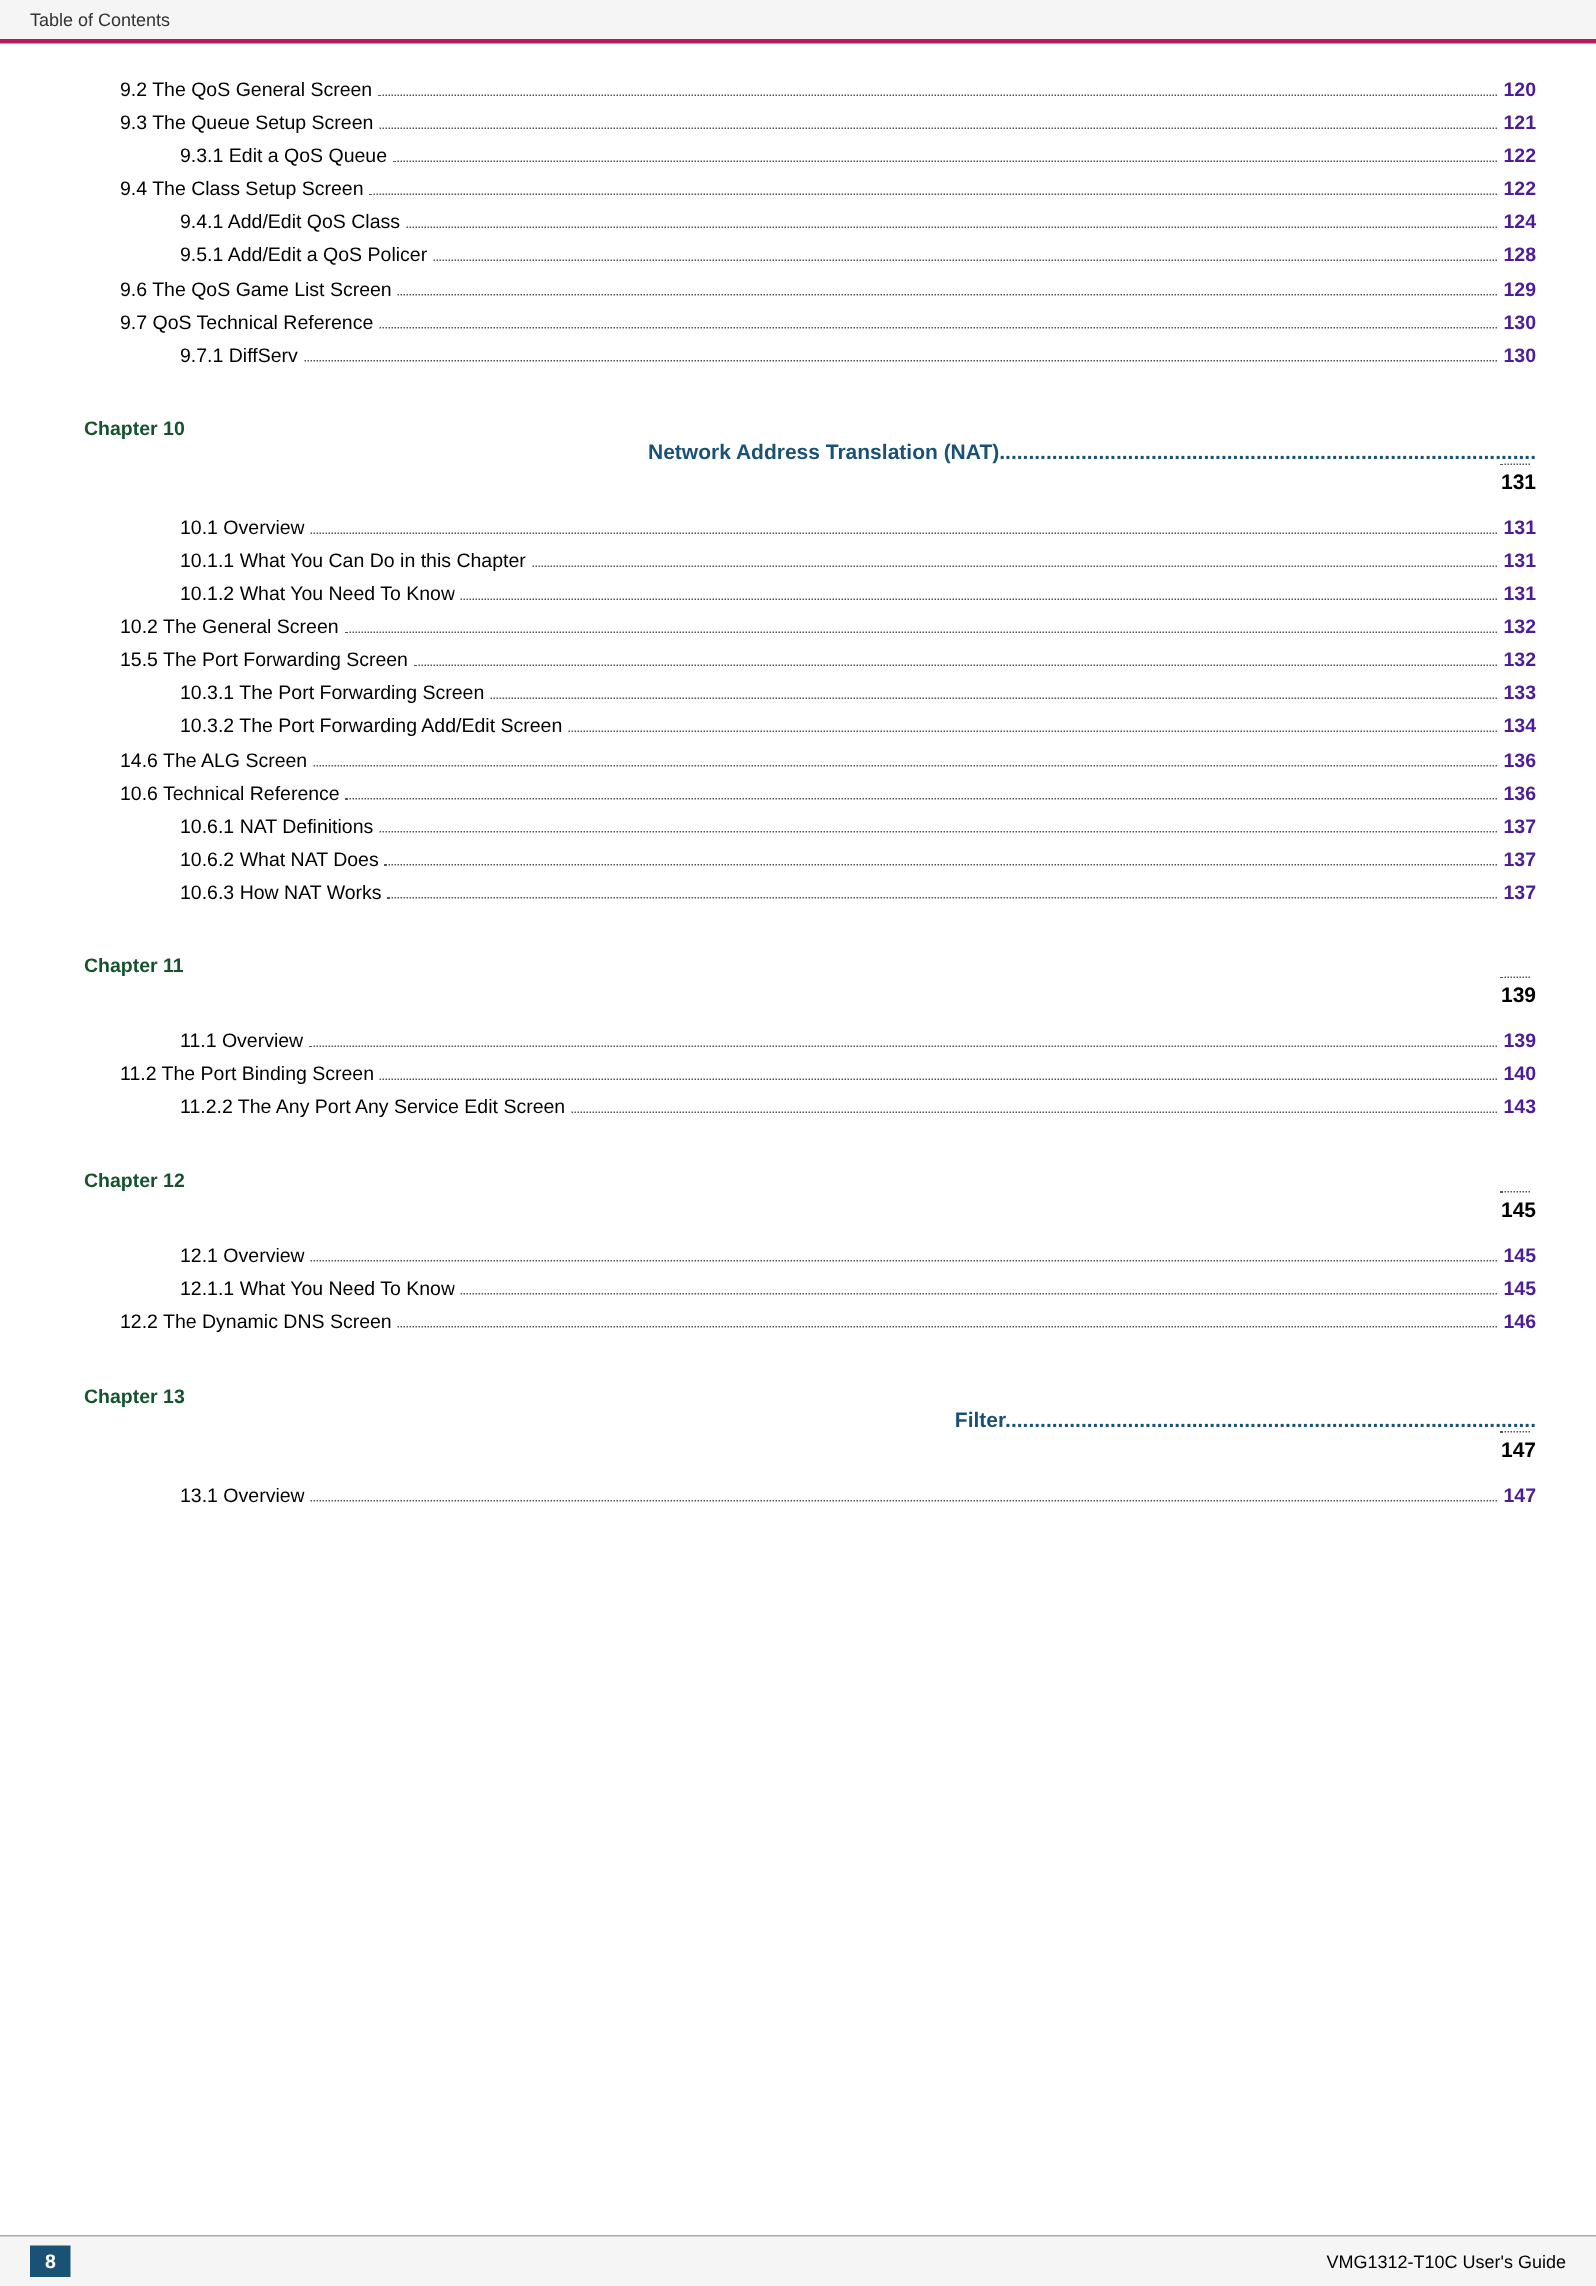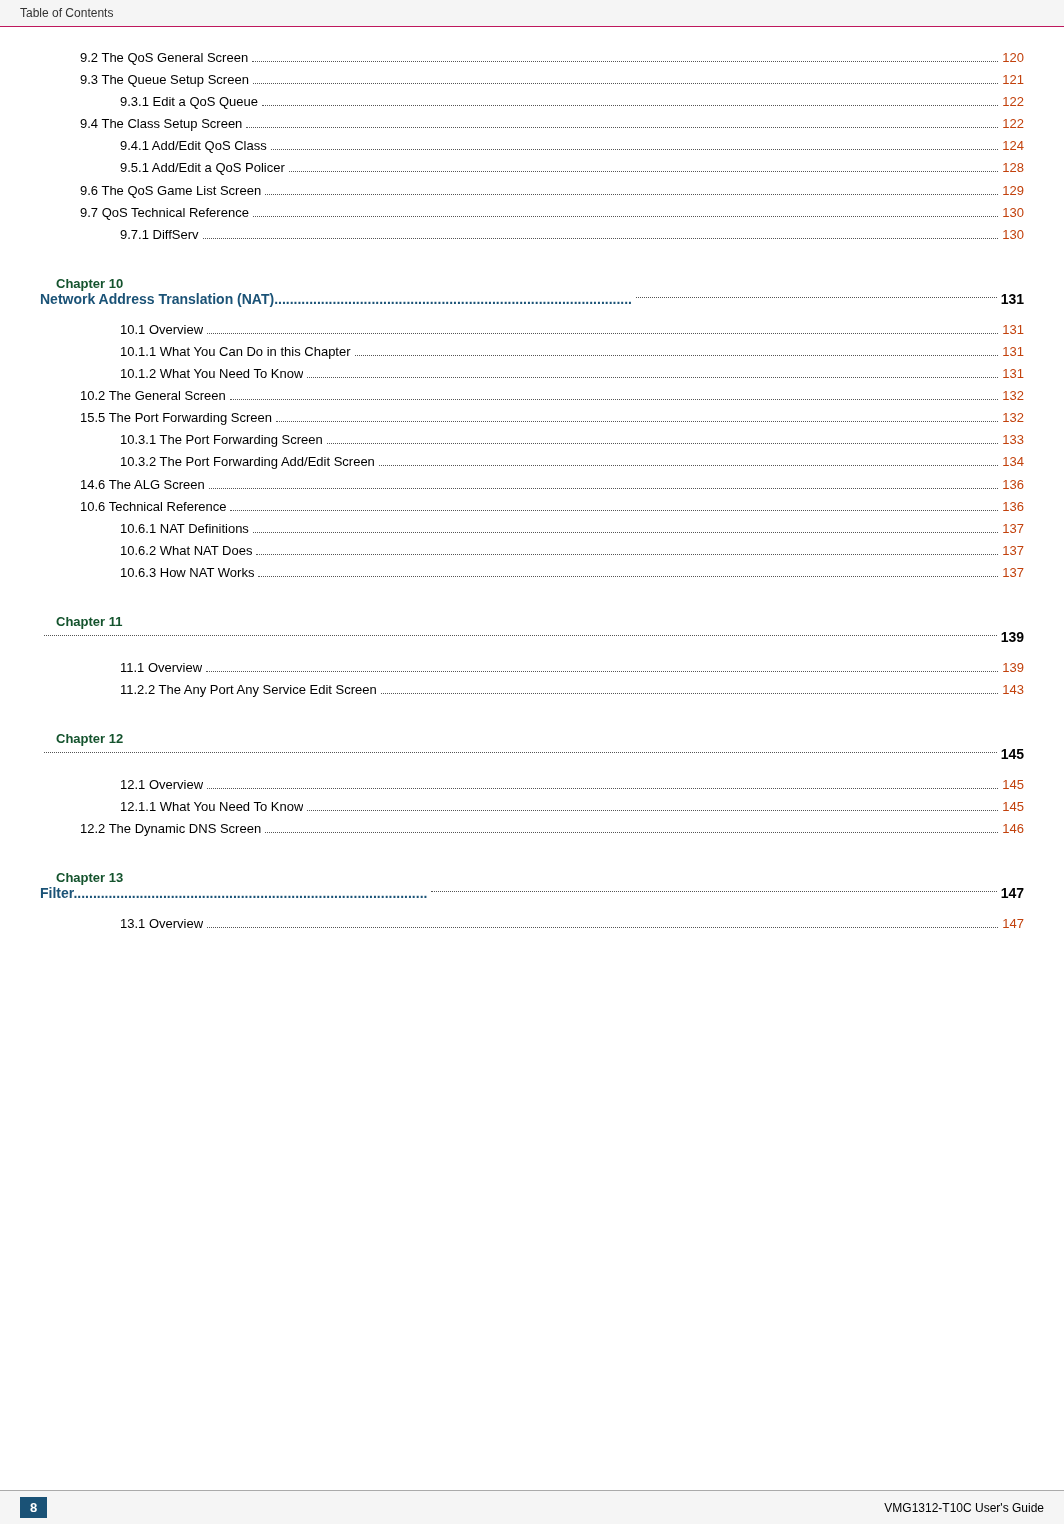--- a/index.html
+++ b/index.html
@@ -7,21 +7,21 @@
       font-family: Arial, Helvetica, sans-serif;
       font-size: 13px;
       background: #fff;
       color: #000;
       width: 1064px;
       min-height: 1524px;
       position: relative;
     }
 
     .page-header {
-      border-bottom: 1px solid #be185d;
+      border-bottom: 3px solid #be185d;
       padding: 6px 20px;
       font-size: 12px;
       color: #333;
       background: #f5f5f5;
     }
 
     .content {
       padding: 20px 40px 60px 40px;
     }
 
@@ -39,42 +39,44 @@
 
     .toc-entry .dots {
       flex: 1;
       border-bottom: 1px dotted #555;
       margin: 0 4px 3px 4px;
       min-width: 20px;
     }
 
     .toc-entry .page-num {
       white-space: nowrap;
-      color: #c2410c;
+      color: #4c1d95;
+      font-weight: bold;
     }
 
     .indent1 { padding-left: 40px; }
     .indent2 { padding-left: 80px; }
 
     .chapter-heading {
       margin-top: 22px;
       margin-bottom: 4px;
     }
 
     .chapter-heading .chapter-label {
       color: #14532d;
       font-weight: bold;
       font-size: 13px;
       margin-left: 16px;
     }
 
     .chapter-heading .chapter-title-row {
       display: flex;
       justify-content: space-between;
-      align-items: center;
+      align-items: flex-end;
+      flex-direction: column;
     }
 
     .chapter-heading .chapter-title-text {
       color: #1a5276;
       font-weight: bold;
       font-size: 14px;
     }
 
     .chapter-heading .dots {
       flex: 1;
@@ -245,20 +247,25 @@
         <span class="dots"></span>
         <span class="page-num">139</span>
       </div>
     </div>
     <div class="section-gap"></div>
     <div class="toc-entry indent2">
       <span class="entry-text">11.1 Overview</span>
       <span class="dots"></span>
       <span class="page-num">139</span>
     </div>
+    <div class="toc-entry indent1">
+      <span class="entry-text">11.2 The Port Binding Screen</span>
+      <span class="dots"></span>
+      <span class="page-num">140</span>
+    </div>
     <div class="toc-entry indent2">
       <span class="entry-text">11.2.2 The Any Port Any Service Edit Screen</span>
       <span class="dots"></span>
       <span class="page-num">143</span>
     </div>
     <div class="section-gap"></div>
     <div class="chapter-heading">
       <div class="chapter-label">Chapter   12</div>
       <div class="chapter-title-row">
         <span class="dots"></span>

